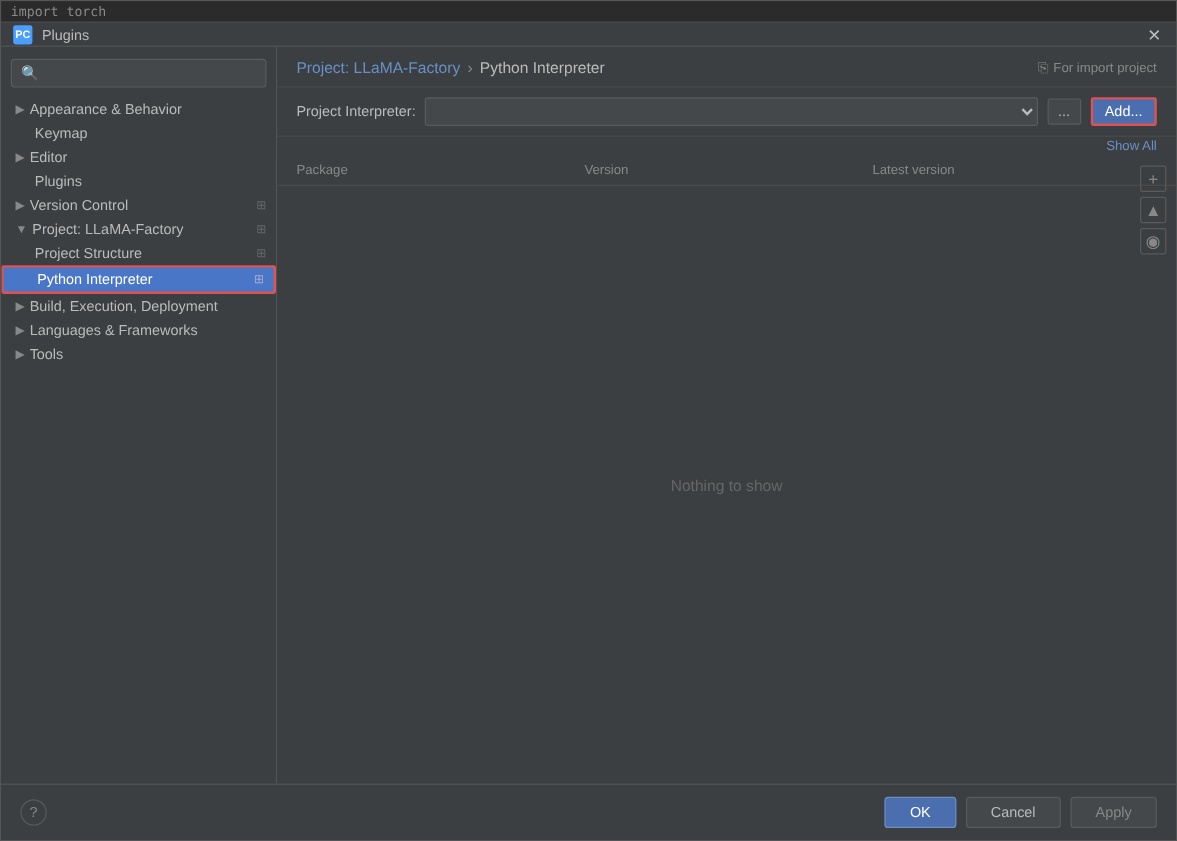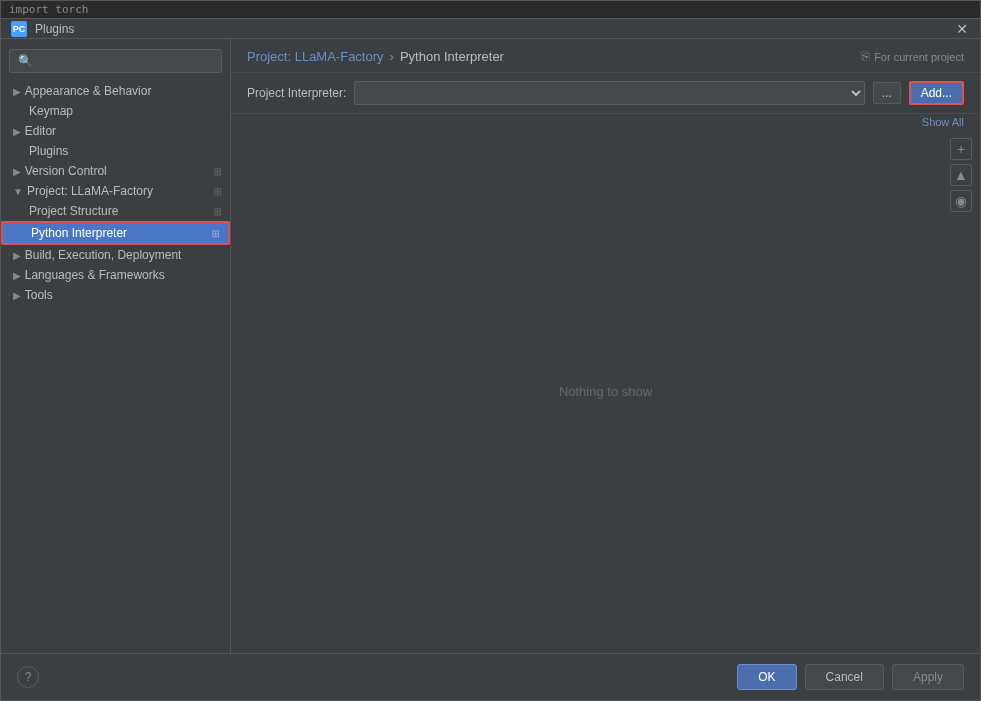--- a/index.html
+++ b/index.html
@@ -449,37 +449,42 @@
     </div>
 
     <div class="main-content">
 
       <div class="breadcrumb-bar">
         <span class="breadcrumb-link">Project: LLaMA-Factory</span>
         <span class="breadcrumb-sep">›</span>
         <span class="breadcrumb-current">Python Interpreter</span>
         <div class="for-current-project">
           <span>⎘</span>
-          <span>For current project</span>
+          <span>For import project</span>
         </div>
       </div>
 
       <div class="interpreter-bar">
         <span class="interpreter-label">Project Interpreter:</span>
         <select class="interpreter-select"><option><no interpreter=""></no></option></select>
         <button class="interpreter-settings-btn">...</button>
         <button class="add-btn" style="border:2px solid #e05252;">Add...</button>
       </div>
 
       <div class="show-all-bar">
         <span class="show-all-link">Show All</span>
       </div>
 
       <div class="packages-area">
 
+        <div class="packages-header">
+          <span class="col-package">Package</span>
+          <span class="col-version">Version</span>
+          <span class="col-latest">Latest version</span>
+        </div>
 
         <div class="packages-list">
           <span class="nothing-to-show">Nothing to show</span>
         </div>
 
         <div class="side-actions">
           <button class="side-btn">+</button>
           <button class="side-btn">▲</button>
           <button class="side-btn">◉</button>
         </div>

